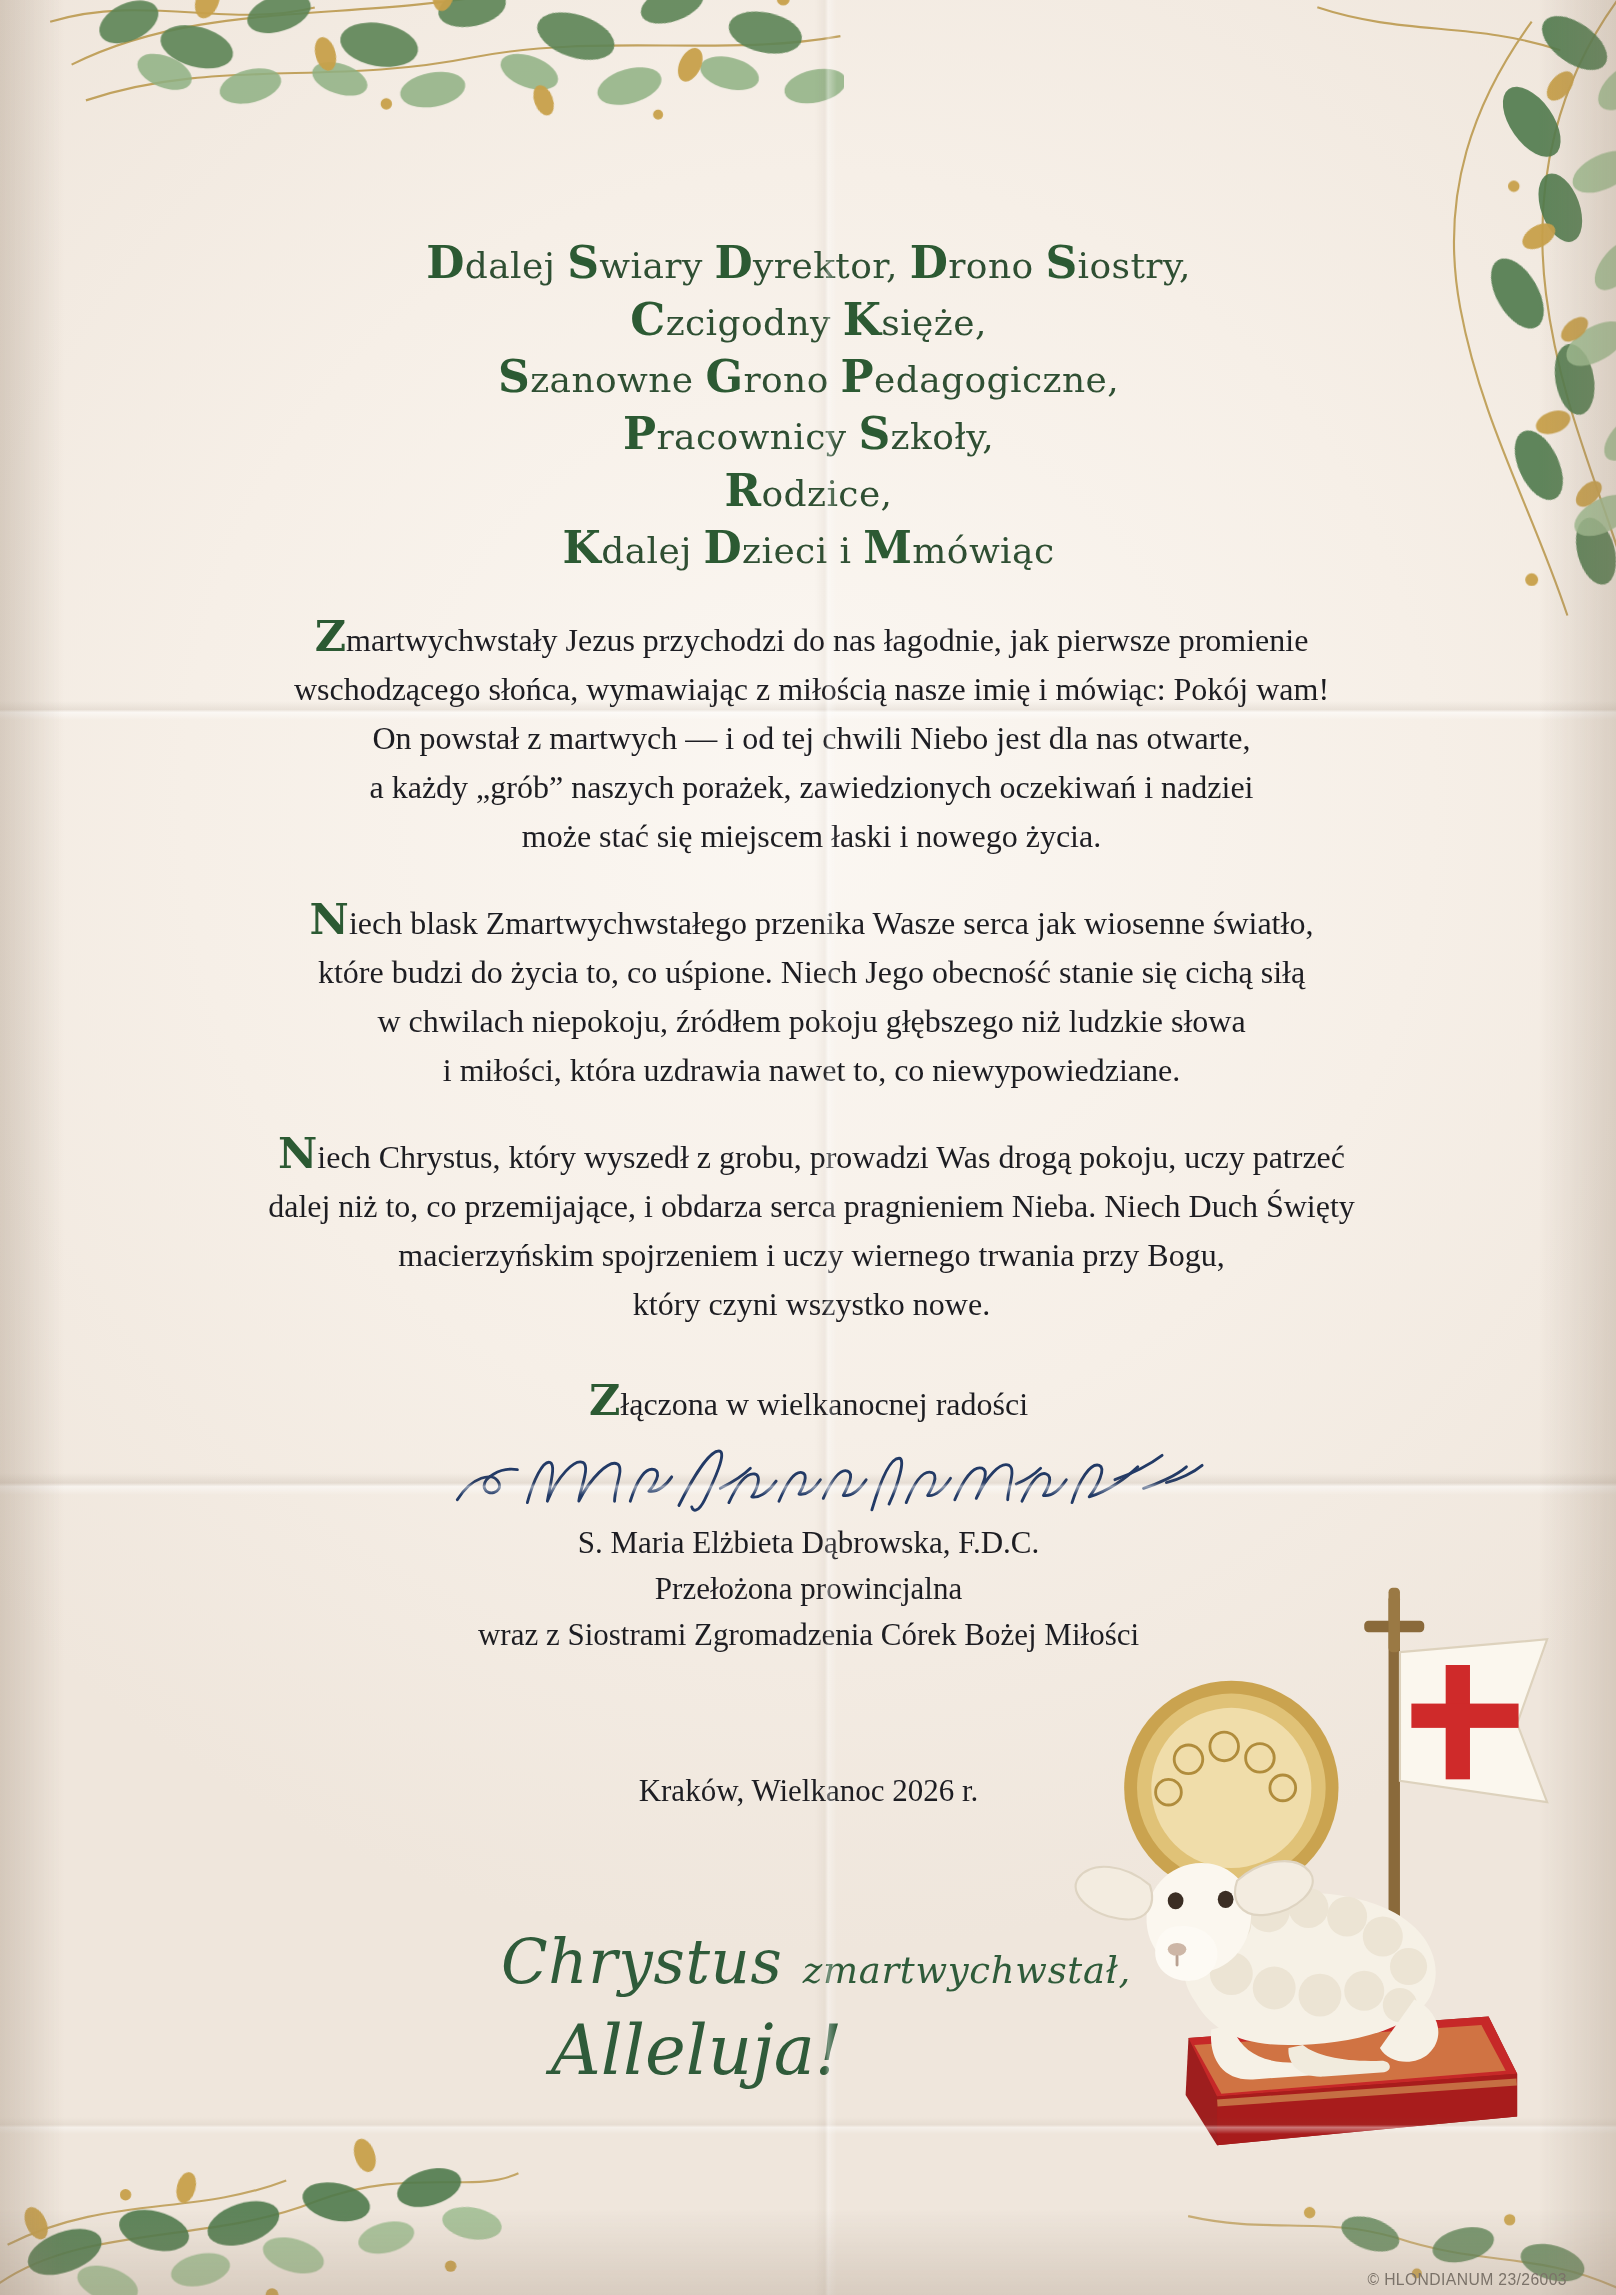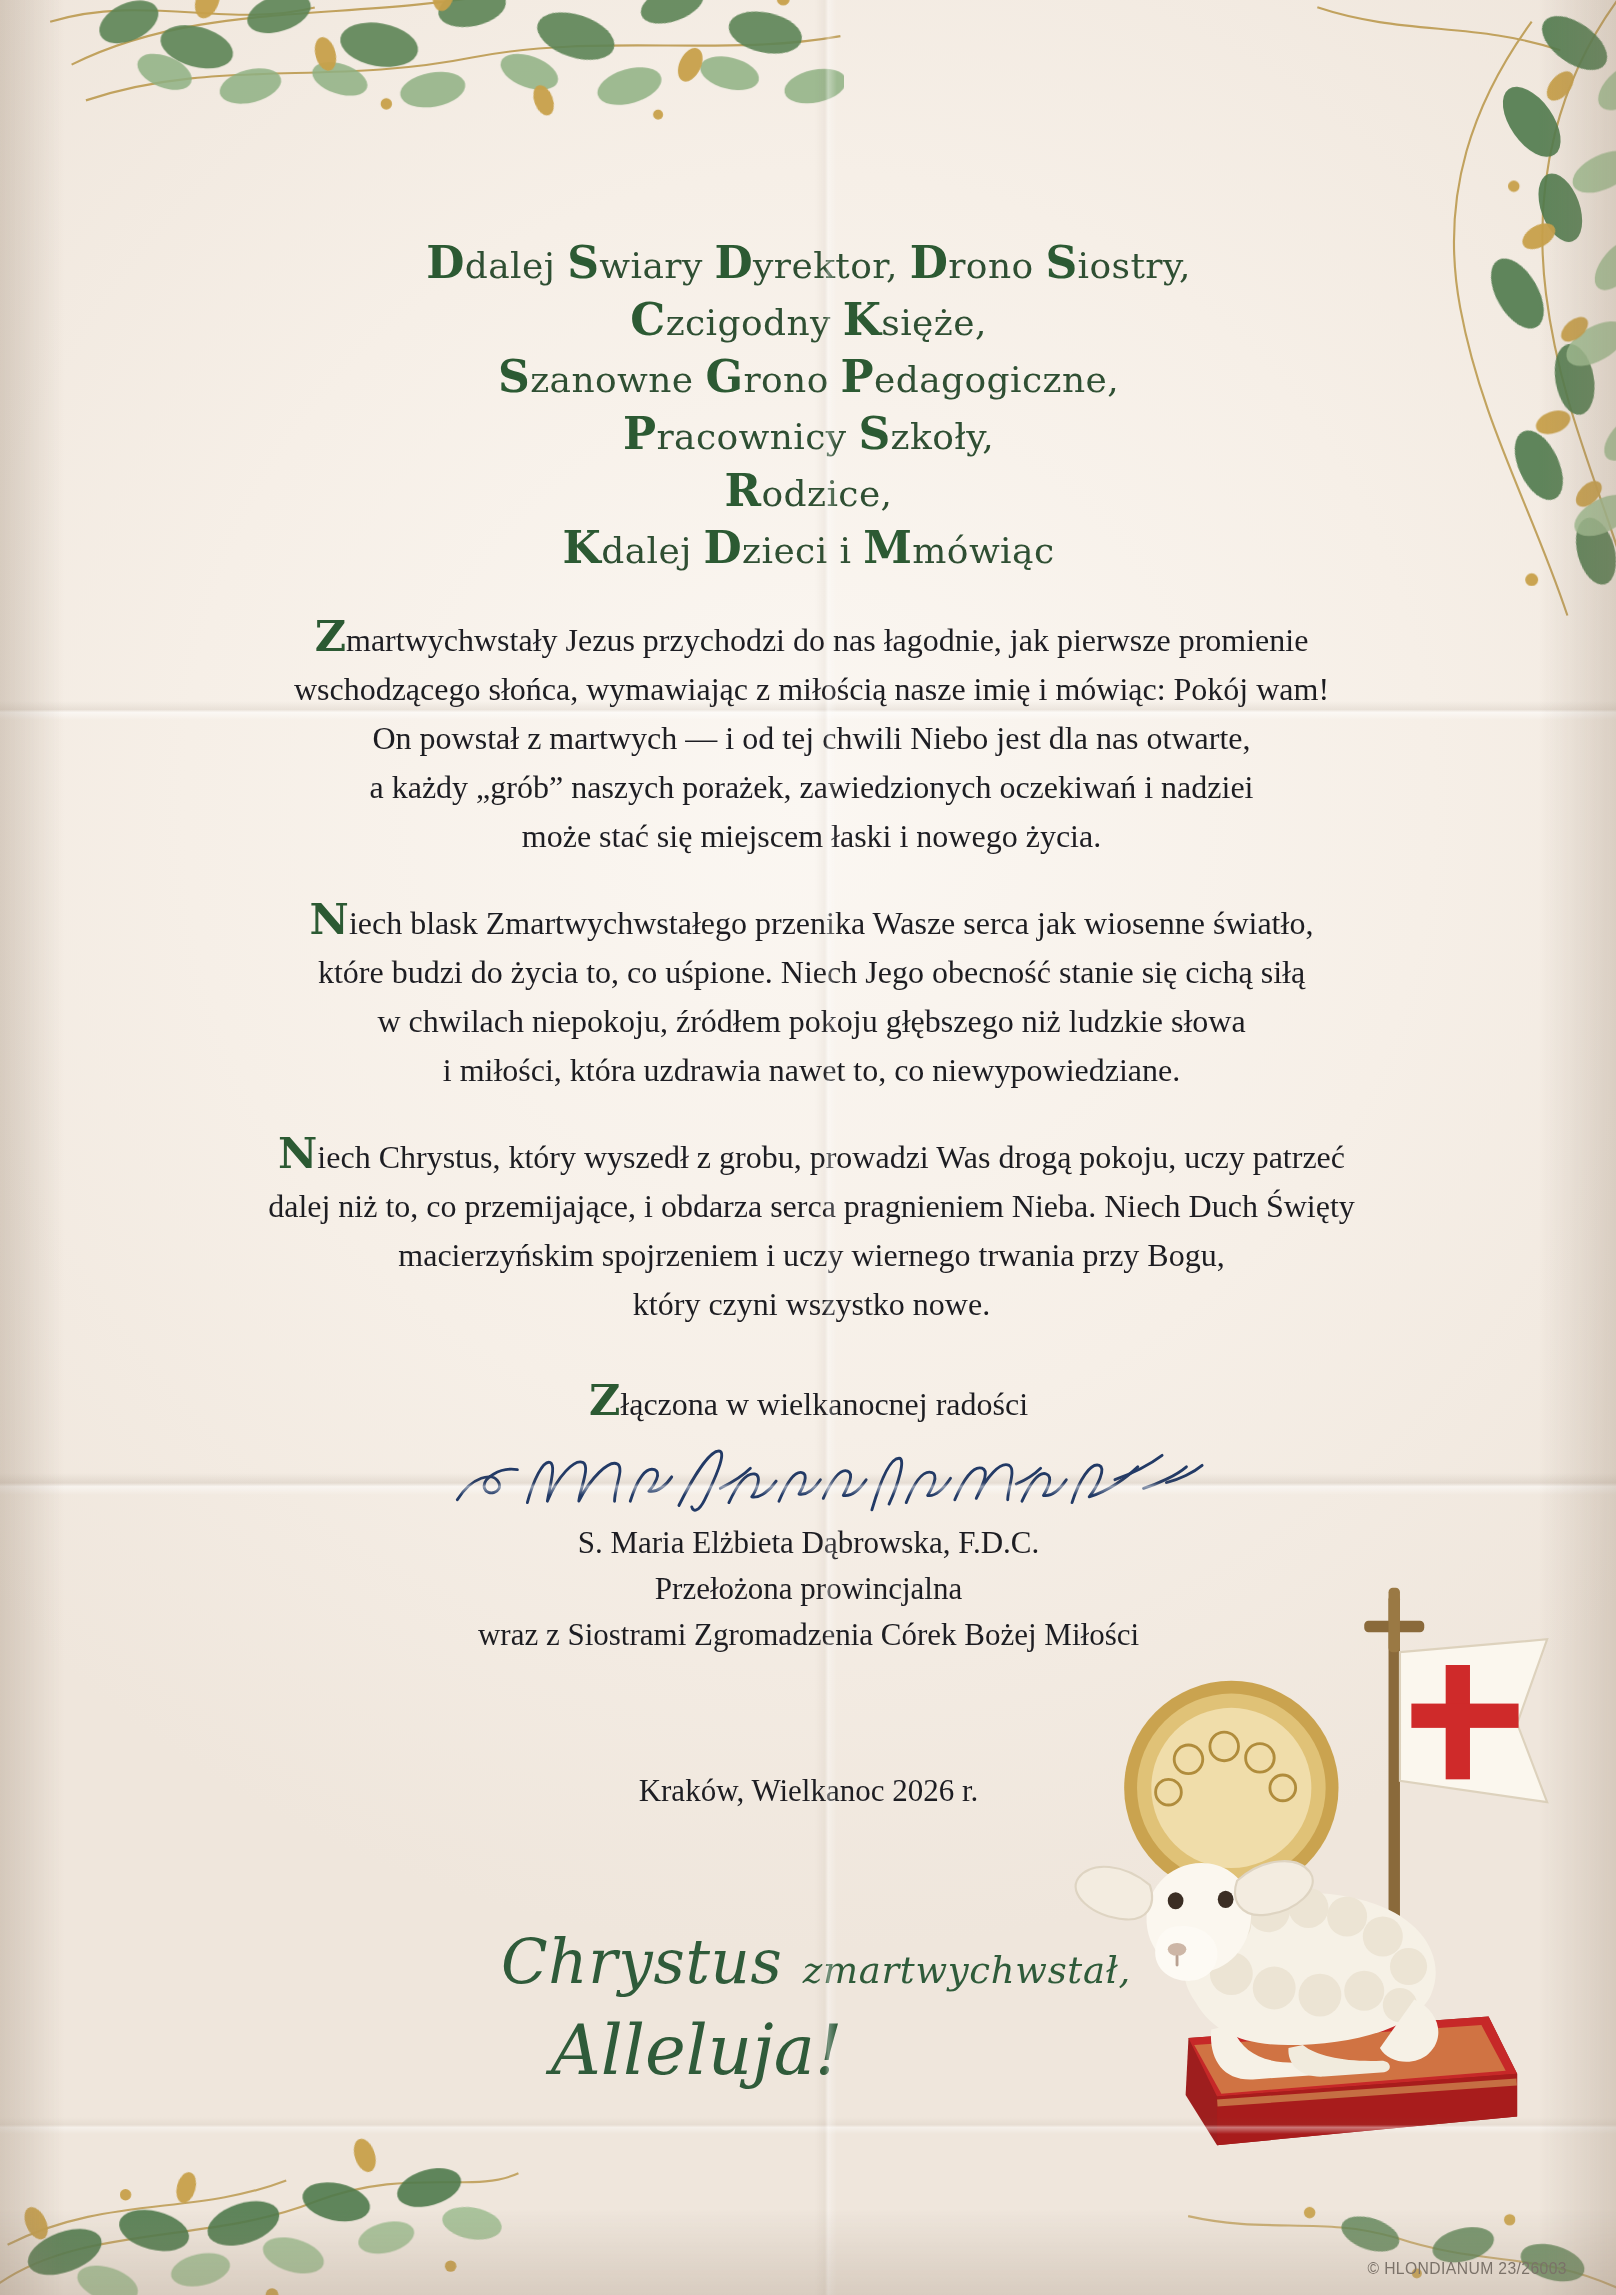--- a/index.html
+++ b/index.html
@@ -195,21 +195,21 @@
     position: absolute;
     right: 57px;
     bottom: 107px;
     width: 543px;
     height: 644px;
   }
 
   .credit {
     position: absolute;
     right: 50px;
-    bottom: 17px;
+    bottom: 6px;
     font-family: "Liberation Sans", sans-serif;
     font-size: 15.7px;
     color: #7b7269;
     letter-spacing: 0.4px;
   }
 </style>
 </head>
 <body>
 
 <div class="page">

